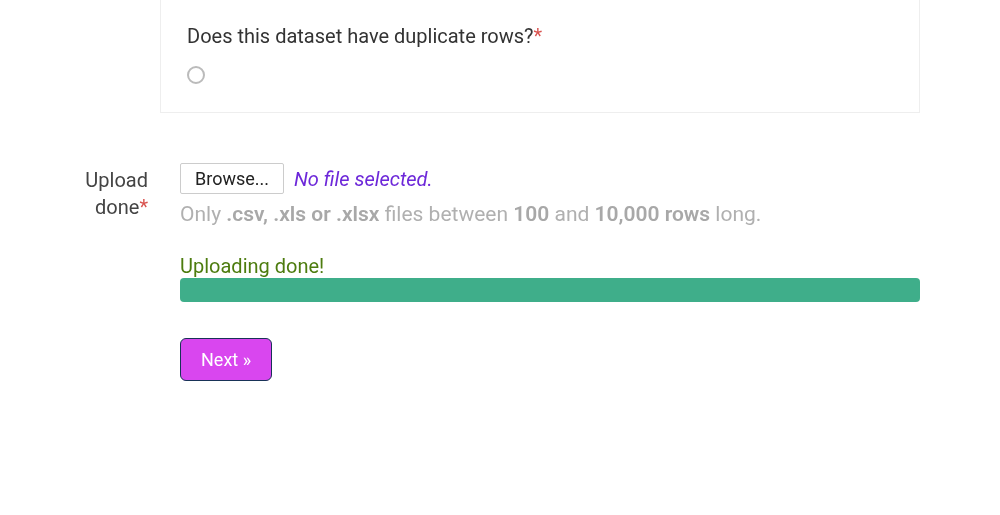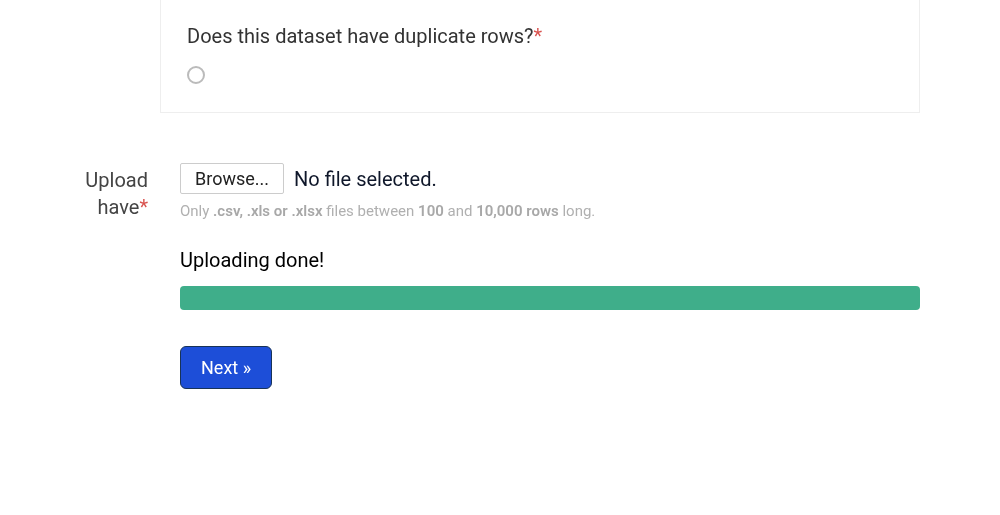--- a/index.html
+++ b/index.html
@@ -83,44 +83,44 @@
       font-size: 18px;
       background: #fff;
       border: 1px solid #ccc;
       border-radius: 2px;
       padding: 4px 14px;
       cursor: pointer;
       color: #222;
     }
     .file-status {
       font-size: 20px;
-      color: #0f172a;
+      color: #6d28d9;
+      font-style: italic;
     }
     .hint {
-      font-size: 15px;
+      font-size: 21px;
       color: #b0b0b0;
       margin-bottom: 28px;
     }
     .hint b { color: #a8a8a8; font-weight: 600; }
     .upload-status {
       font-size: 20px;
-      color: #000000;
-      margin-bottom: 14px;
+      color: #4d7c0f;
     }
     .progress {
       width: 100%;
       height: 24px;
       background: #3fae8a;
       border-radius: 4px;
       margin-bottom: 36px;
     }
     .next-btn {
       font-family: inherit;
       font-size: 18px;
-      background: #1d4ed8;
+      background: #d946ef;
       color: #fff;
       border: 1px solid #183357;
       border-radius: 6px;
       padding: 10px 20px;
       cursor: pointer;
     }
   </style>
 </head>
 <body>
 
@@ -131,21 +131,21 @@
 
 
   <div class="radio-row">
     <span class="radio-outer"></span>
   </div>
 </div>
 
 <div class="upload-section">
   <div class="upload-label">
     <span>Upload</span><br>
-    <span>have</span><span class="req">*</span>
+    <span>done</span><span class="req">*</span>
   </div>
 
   <div class="upload-content">
     <div class="file-row">
       <button class="browse-btn">Browse...</button>
       <span class="file-status">No file selected.</span>
     </div>
 
     <div class="hint">
       <span>Only </span><b>.csv, .xls or .xlsx</b><span> files between </span><b>100</b><span> and </span><b>10,000 rows</b><span> long.</span>

